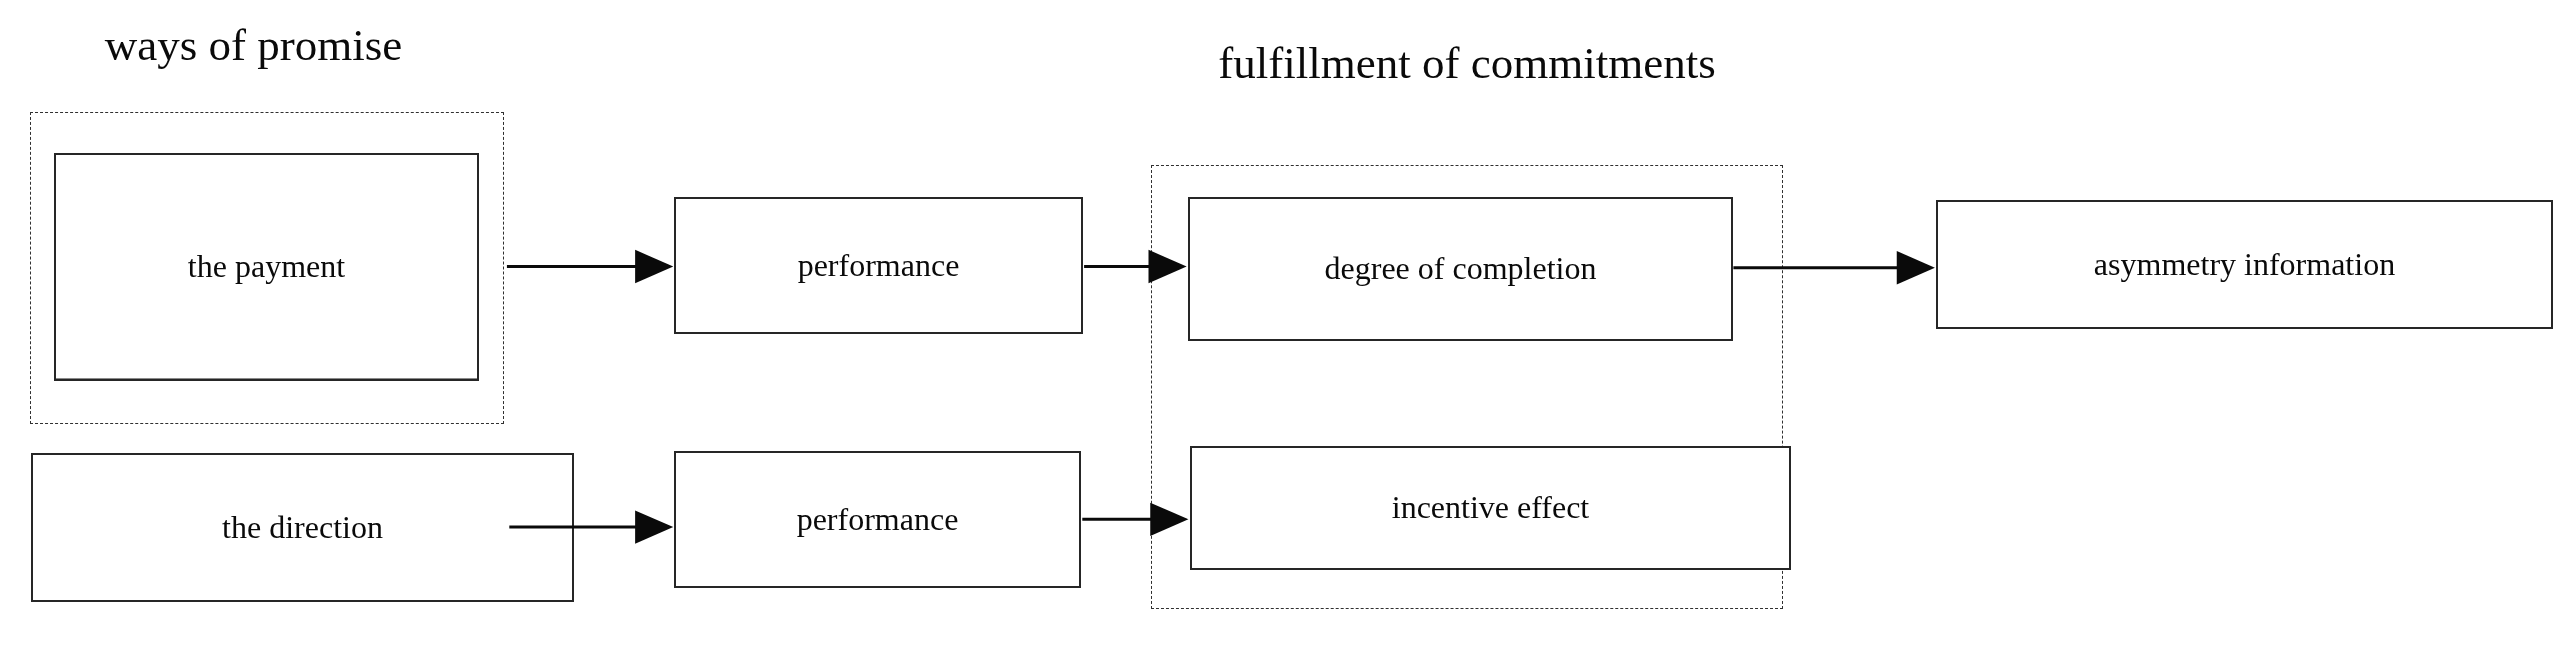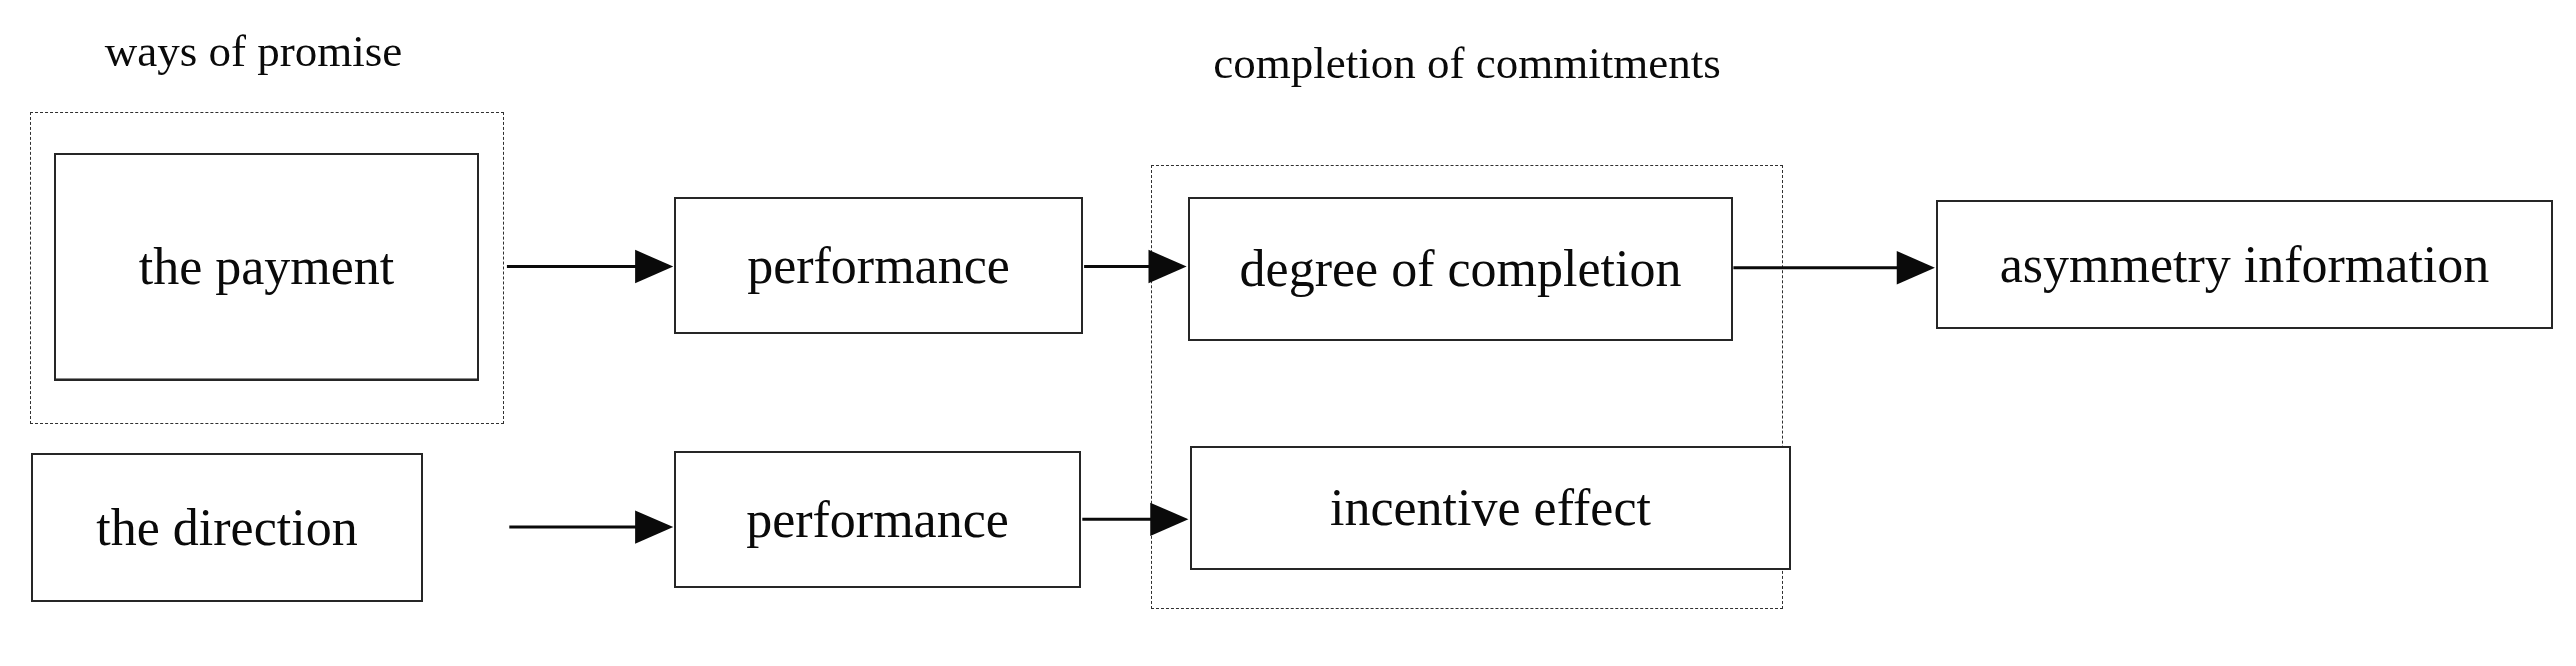--- a/index.html
+++ b/index.html
@@ -23,39 +23,39 @@
   }
 
   .group-title {
     position: absolute;
     font-size: 45px;
     line-height: 1.15;
     text-align: center;
     color: var(--text);
     white-space: nowrap;
   }
-  .title-promise     { left: 18px;   top: 20px;  width: 471px; margin-top: 6px; }
+  .title-promise     { left: 18px;   top: 20px;  width: 471px; }
   .title-fulfillment { left: 1151px; top: 38px;  width: 632px; }
 
   .group-box {
     position: absolute;
     border: 1.8px dashed var(--group-border);
     background: transparent;
   }
   .group-promise     { left: 30px;   top: 112px; width: 474px;  height: 312px; }
   .group-fulfillment { left: 1151px; top: 165px; width: 632px; height: 444px; }
 
   .node {
     position: absolute;
     border: 2.4px solid var(--box-border);
     background: #ffffff;
     display: flex;
     align-items: center;
     justify-content: center;
-    font-size: 52px;
+    font-size: 32px;
     line-height: 1.1;
     text-align: center;
     white-space: nowrap;
   }
 
   .node-split {
     left: 54px; top: 153px; width: 425px; height: 228px;
     flex-direction: column;
     align-items: stretch;
     padding: 0;
@@ -64,21 +64,21 @@
     flex: 1 1 0;
     display: flex;
     align-items: center;
     justify-content: center;
   }
   .cell-top { border-bottom: 1.8px solid var(--divider); }
 
   .node-performance-top    { left: 674px; top: 197px; width: 409px;  height: 137px; }
   .node-degree             { left: 1188px; top: 197px; width: 545px;  height: 144px; }
   .node-asymmetry          { left: 1936px; top: 200px; width: 617px; height: 129px; }
-  .node-direction          { left: 31px;   top: 453px; width: 392px;  height: 149px; }
+  .node-direction          { left: 31px;   top: 453px; width: 543px;  height: 149px; }
   .node-performance-bottom { left: 674px; top: 451px; width: 407px;  height: 137px; }
   .node-incentive          { left: 1190px; top: 446px; width: 601px;  height: 124px; }
 
   .arrow-layer {
     position: absolute;
     left: 0; top: 0;
     width: 2576px;
     height: 666px;
     pointer-events: none;
     color: var(--arrow);
@@ -86,21 +86,21 @@
   .arrow-layer line    { stroke: currentColor; stroke-width: 5; }
   .arrow-layer polygon { fill: currentColor; }
 </style>
 </head>
 <body>
 
 <div class="canvas">
 
   <div class="group-title title-promise">ways of promise</div>
 
-  <div class="group-title title-fulfillment">completion of commitments</div>
+  <div class="group-title title-fulfillment">fulfillment of commitments</div>
 
   <div class="group-box group-promise"></div>
 
   <div class="group-box group-fulfillment"></div>
 
   <div class="node node-split">
     <div class="cell cell-top">
       <span>the payment</span>
     </div>
   </div>

